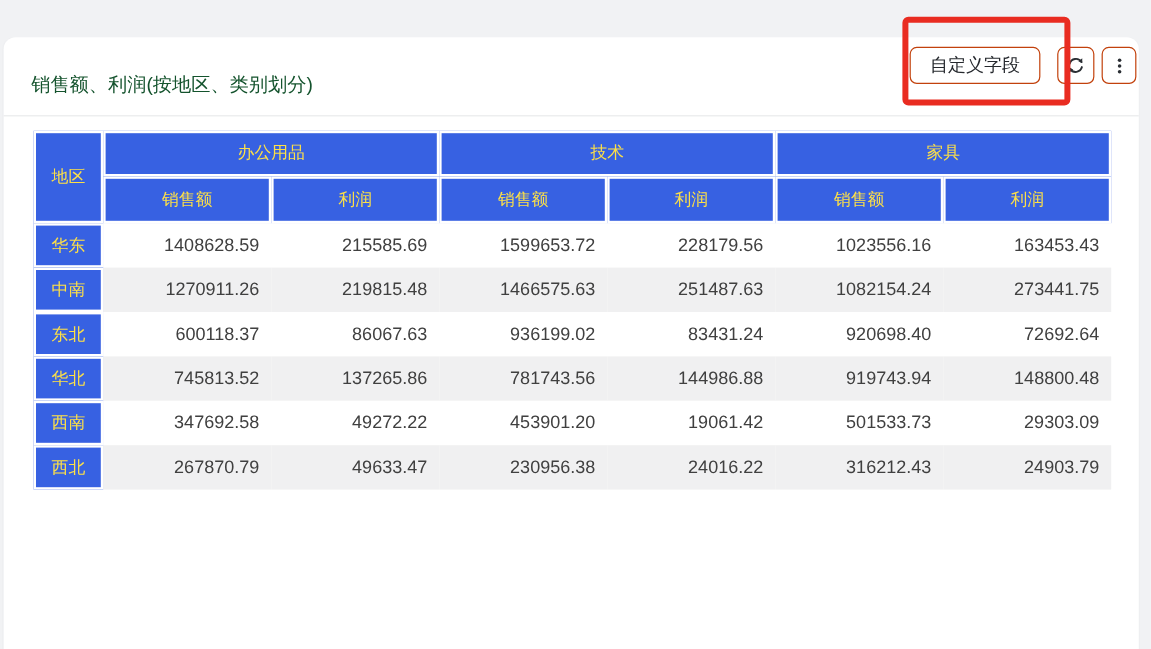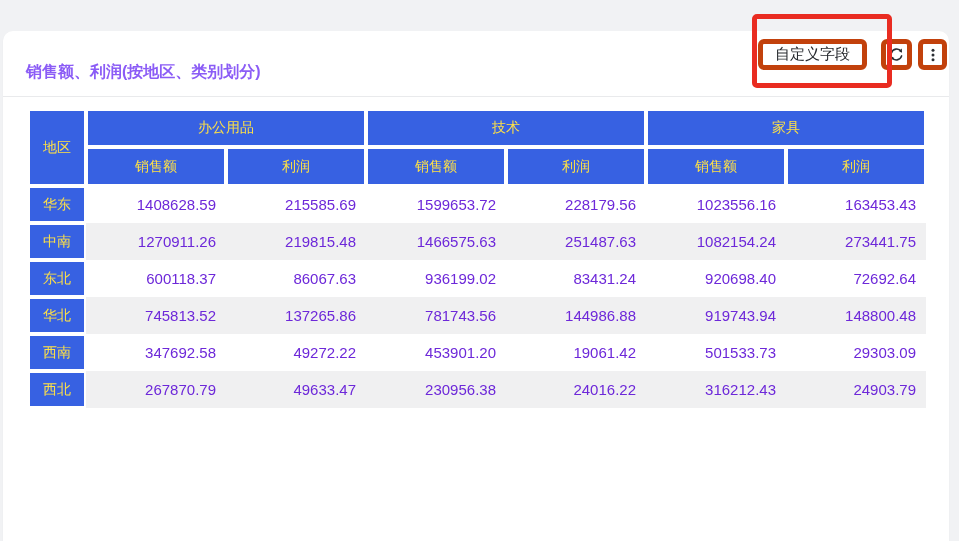--- a/index.html
+++ b/index.html
@@ -20,35 +20,35 @@
   }
   .card-header {
     position: relative;
     height: 66px;
     border-bottom: 1px solid #e9eaec;
   }
   .page-title {
     position: absolute;
     left: 23px; top: 30px;
     font-size: 16px;
-    font-weight: 700;
-    color: #8b5cf6;
+    font-weight: 400;
+    color: #14532d;
     line-height: 22px;
     white-space: nowrap;
   }
   .toolbar {
     position: absolute;
     left: 755px; top: 8px;
     display: flex;
     align-items: center;
   }
   .btn {
     height: 31px;
     background: #fff;
-    border: 5px solid #c2410c;
+    border: 1px solid #c2410c;
     border-radius: 6px;
     display: flex;
     align-items: center;
     justify-content: center;
     color: #25282d;
     font-size: 15px;
     cursor: pointer;
     font-family: inherit;
   }
   .btn-custom { width: 109px; margin-right: 14px; }
@@ -82,21 +82,21 @@
     font-weight: 400;
     font-size: 14px;
     border: 2px solid #ffffff;
     text-align: center;
     vertical-align: middle;
   }
   table.pivot td {
     border: none;
     text-align: right;
     padding-right: 10px;
-    color: #6d28d9;
+    color: #404040;
     font-size: 15px;
     vertical-align: middle;
     background: #ffffff;
   }
   table.pivot tbody tr:nth-child(even) td { background: #f0f0f1; }
 </style>
 </head>
 <body>
 
 <div class="card">

